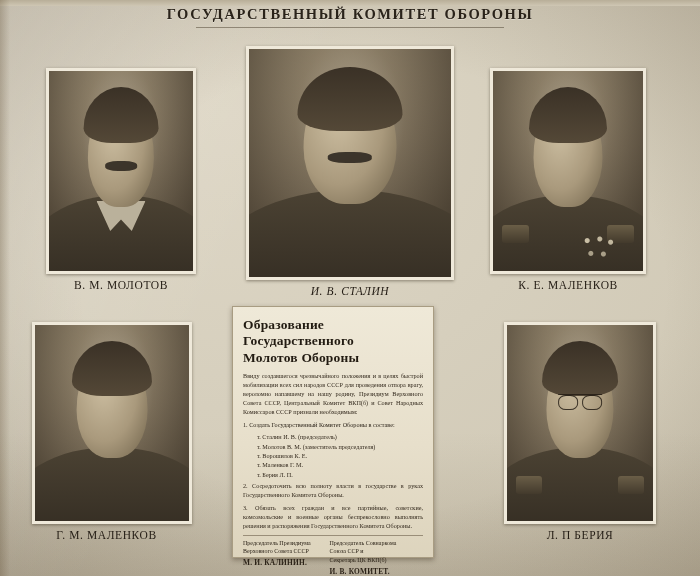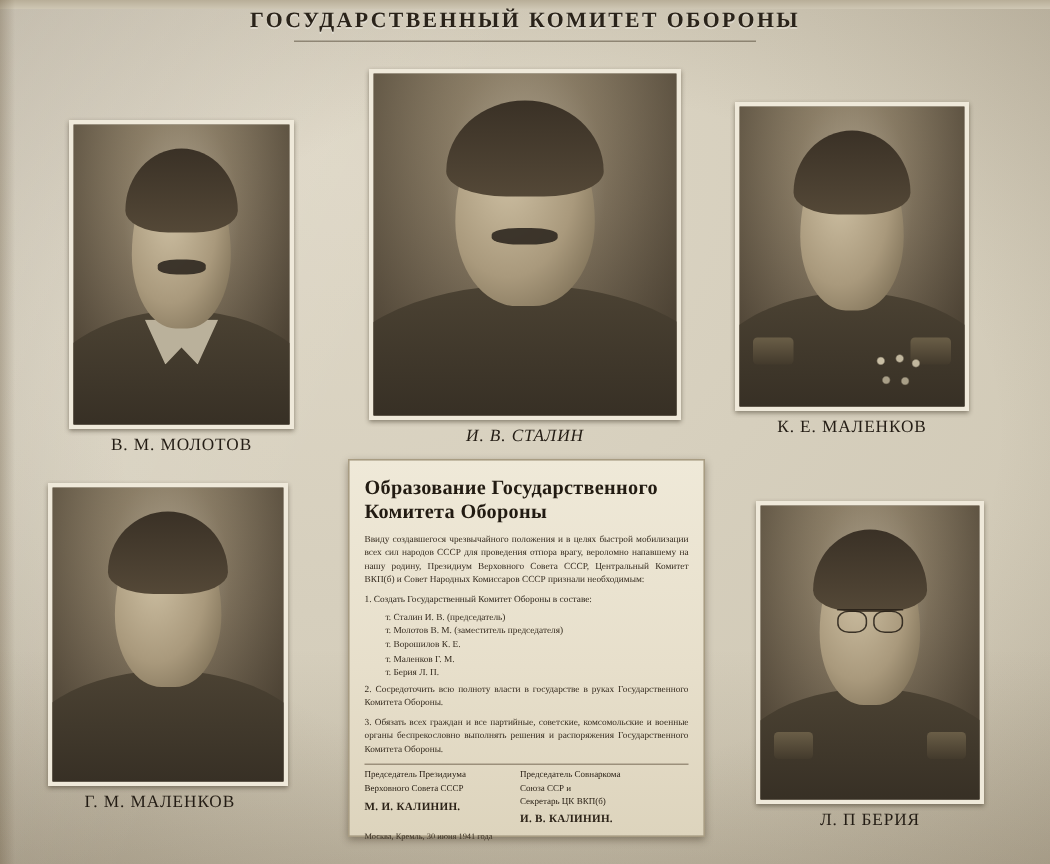--- a/index.html
+++ b/index.html
@@ -181,37 +181,37 @@
   .caption {
     margin-top: 5px;
     text-align: center;
     font-size: 11.5px;
     letter-spacing: 0.6px;
     color: #241d15;
     font-family: "Liberation Serif", serif;
   }
 
   
-  #p-molotov   { left: 46px;  top: 80px;  width: 150px; }
+  #p-molotov   { left: 46px;  top: 68px;  width: 150px; }
   #p-molotov   .photo { width: 144px; height: 200px; }
   #p-stalin    { left: 246px; top: 46px;  width: 208px; font-style: italic; }
   #p-stalin    .photo { width: 202px; height: 228px; }
   #p-voroshilov{ left: 490px; top: 68px;  width: 156px; }
   #p-voroshilov .photo { width: 150px; height: 200px; }
   #p-malenkov  { left: 32px;  top: 322px; width: 149px; }
   #p-malenkov  .photo { width: 154px; height: 196px; }
-  #p-beria     { left: 504px; top: 334px; width: 152px; }
+  #p-beria     { left: 504px; top: 322px; width: 152px; }
   #p-beria     .photo { width: 146px; height: 196px; }
 
   
   .decree {
     position: absolute;
     left: 232px;
     top: 306px;
-    width: 238px;
+    width: 202px;
     height: 252px;
     background: linear-gradient(180deg, #efe9d8 0%, #e7dfcb 55%, #ddd4bd 100%);
     border: 1px solid #a89c82;
     box-shadow: 0 2px 5px rgba(50,38,20,0.4);
     padding: 8px 10px 6px 10px;
     box-sizing: border-box;
   }
   .decree h2 {
     margin: 2px 0 6px 0;
     font-size: 13.5px;
@@ -349,21 +349,21 @@
         <div class="hair"></div>
         <div class="glasses"></div>
       </div>
     </div>
     <div class="caption">Л. П БЕРИЯ</div>
   </div>
 
   <div class="decree">
     <h2>
       <span>Образование Государственного</span><br>
-      <span>Комитета Обороны</span>
+      <span>Молотов Обороны</span>
     </h2>
     <p class="body">Ввиду создавшегося чрезвычайного положения и в целях быстрой мобилизации всех сил народов СССР для проведения отпора врагу, вероломно напавшему на нашу родину, Президиум Верховного Совета СССР, Центральный Комитет ВКП(б) и Совет Народных Комиссаров СССР признали необходимым:</p>
     <div class="body" style="font-size:6.2px;line-height:1.45;margin-bottom:2px;">1. Создать Государственный Комитет Обороны в составе:</div>
     <ul class="members">
       <li>т. Сталин И. В. (председатель)</li>
       <li>т. Молотов В. М. (заместитель председателя)</li>
       <li>т. Ворошилов К. Е.</li>
       <li>т. Маленков Г. М.</li>
       <li>т. Берия Л. П.</li>
     </ul>
@@ -375,18 +375,18 @@
     <div class="sigs">
       <div class="col">
         <span>Председатель Президиума</span><br>
         <span>Верховного Совета СССР</span>
         <span class="name">М. И. КАЛИНИН.</span>
       </div>
       <div class="col">
         <span>Председатель Совнаркома</span><br>
         <span>Союза ССР и</span><br>
         <span>Секретарь ЦК ВКП(б)</span>
-        <span class="name">И. В. КАЛИНИН.</span>
+        <span class="name">И. В. КОМИТЕТ.</span>
       </div>
     </div>
     <div class="place">Москва, Кремль, 30 июня 1941 года</div>
   </div>
 </div>
 
 </body></html>

